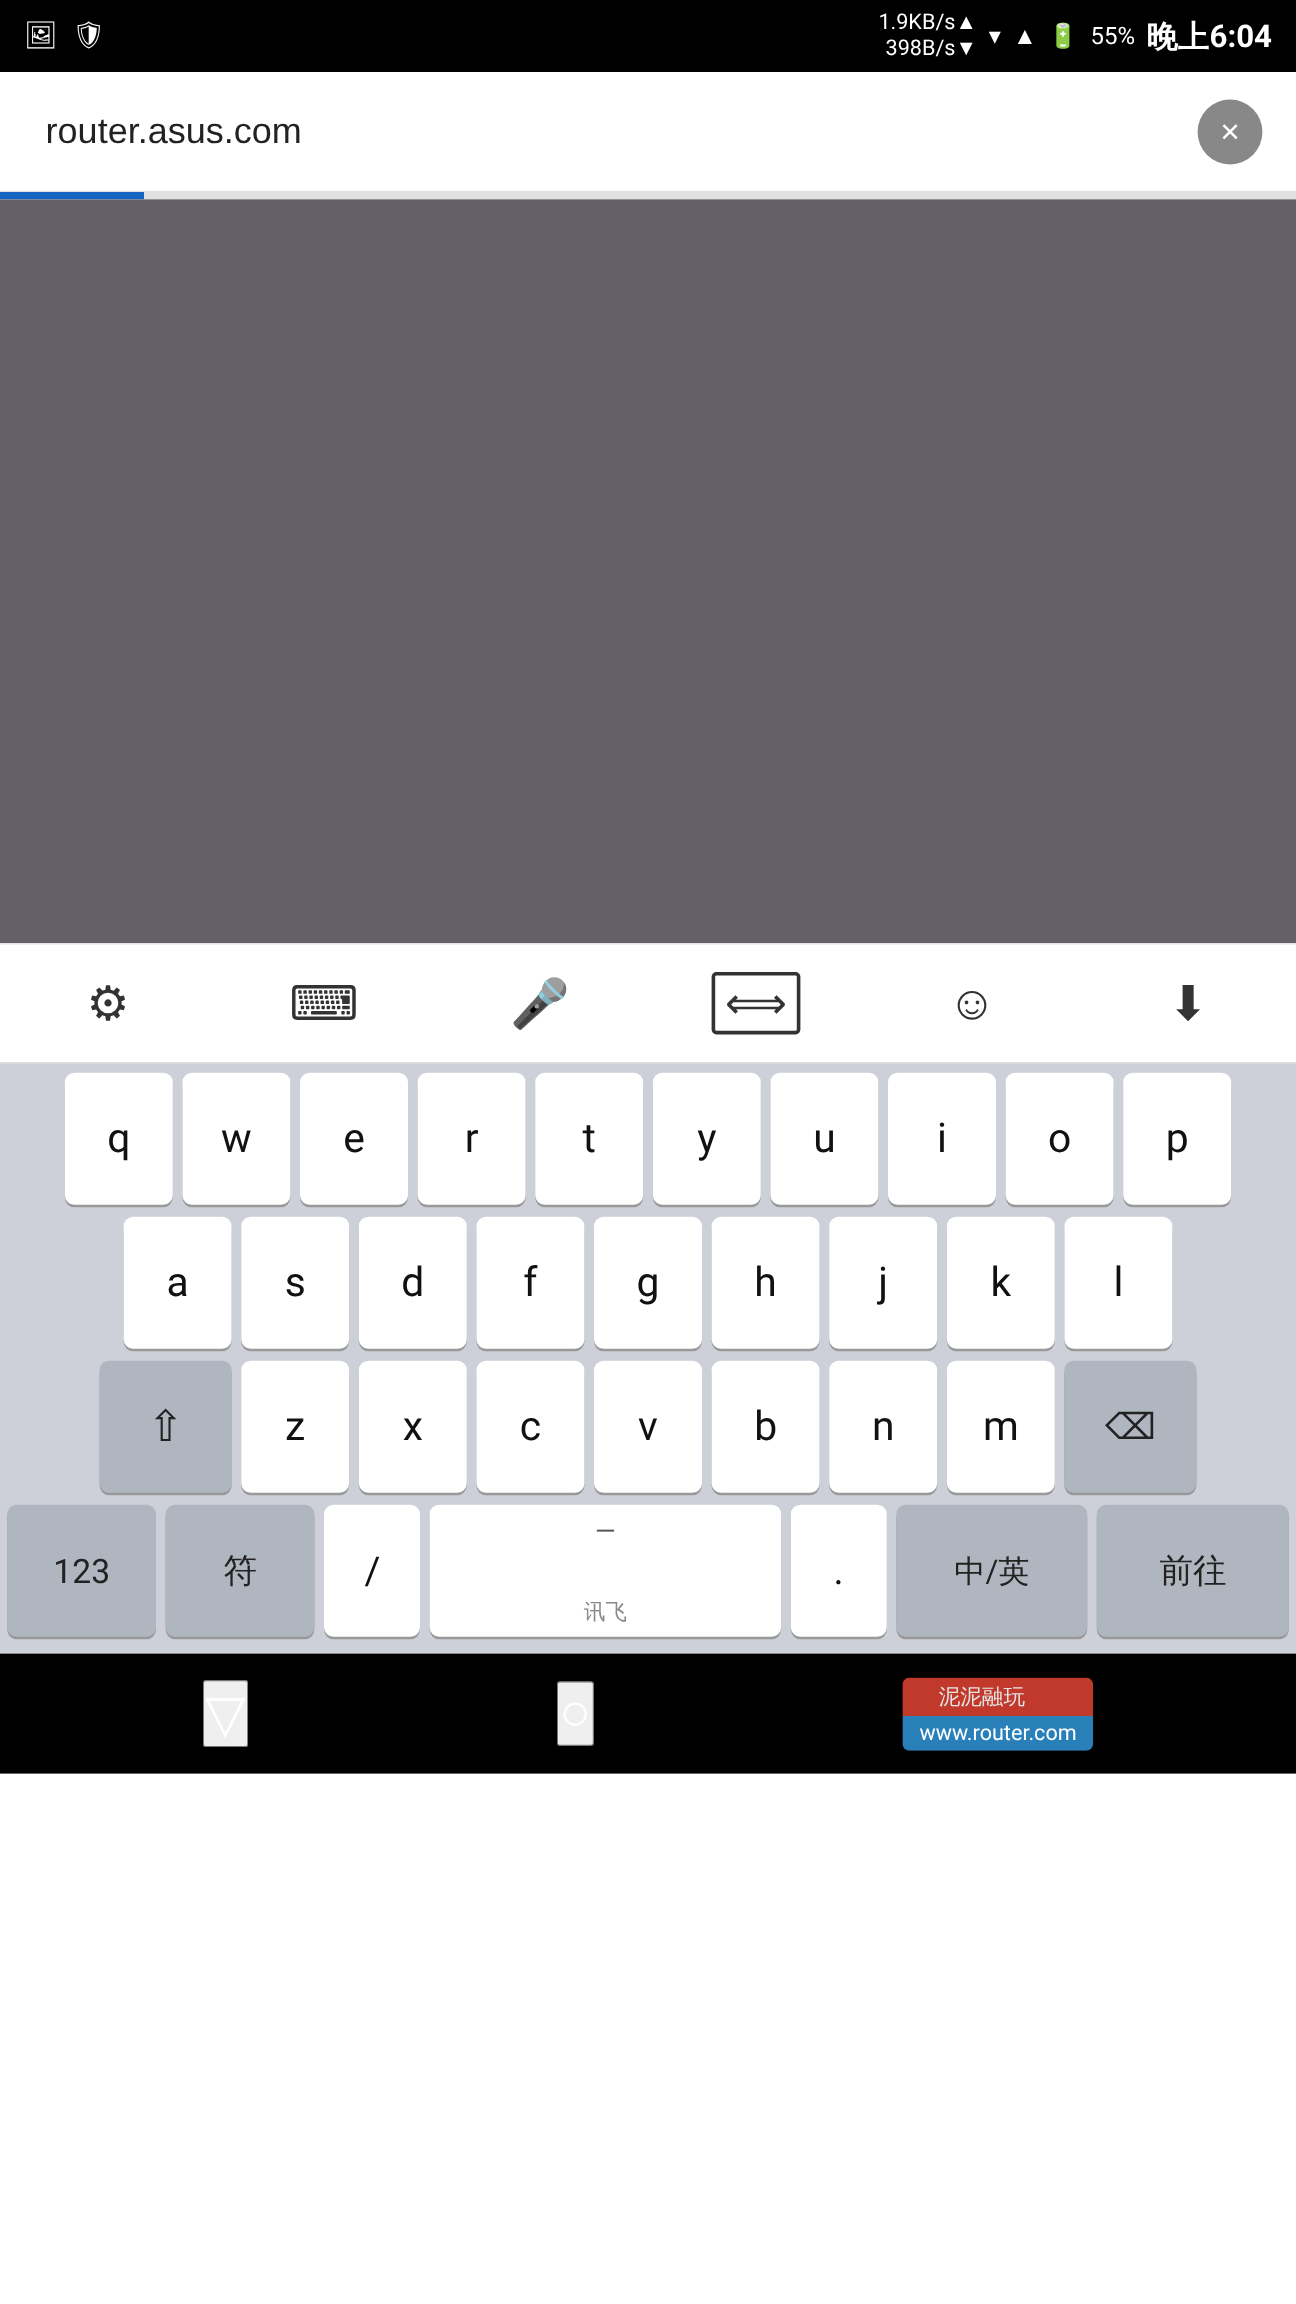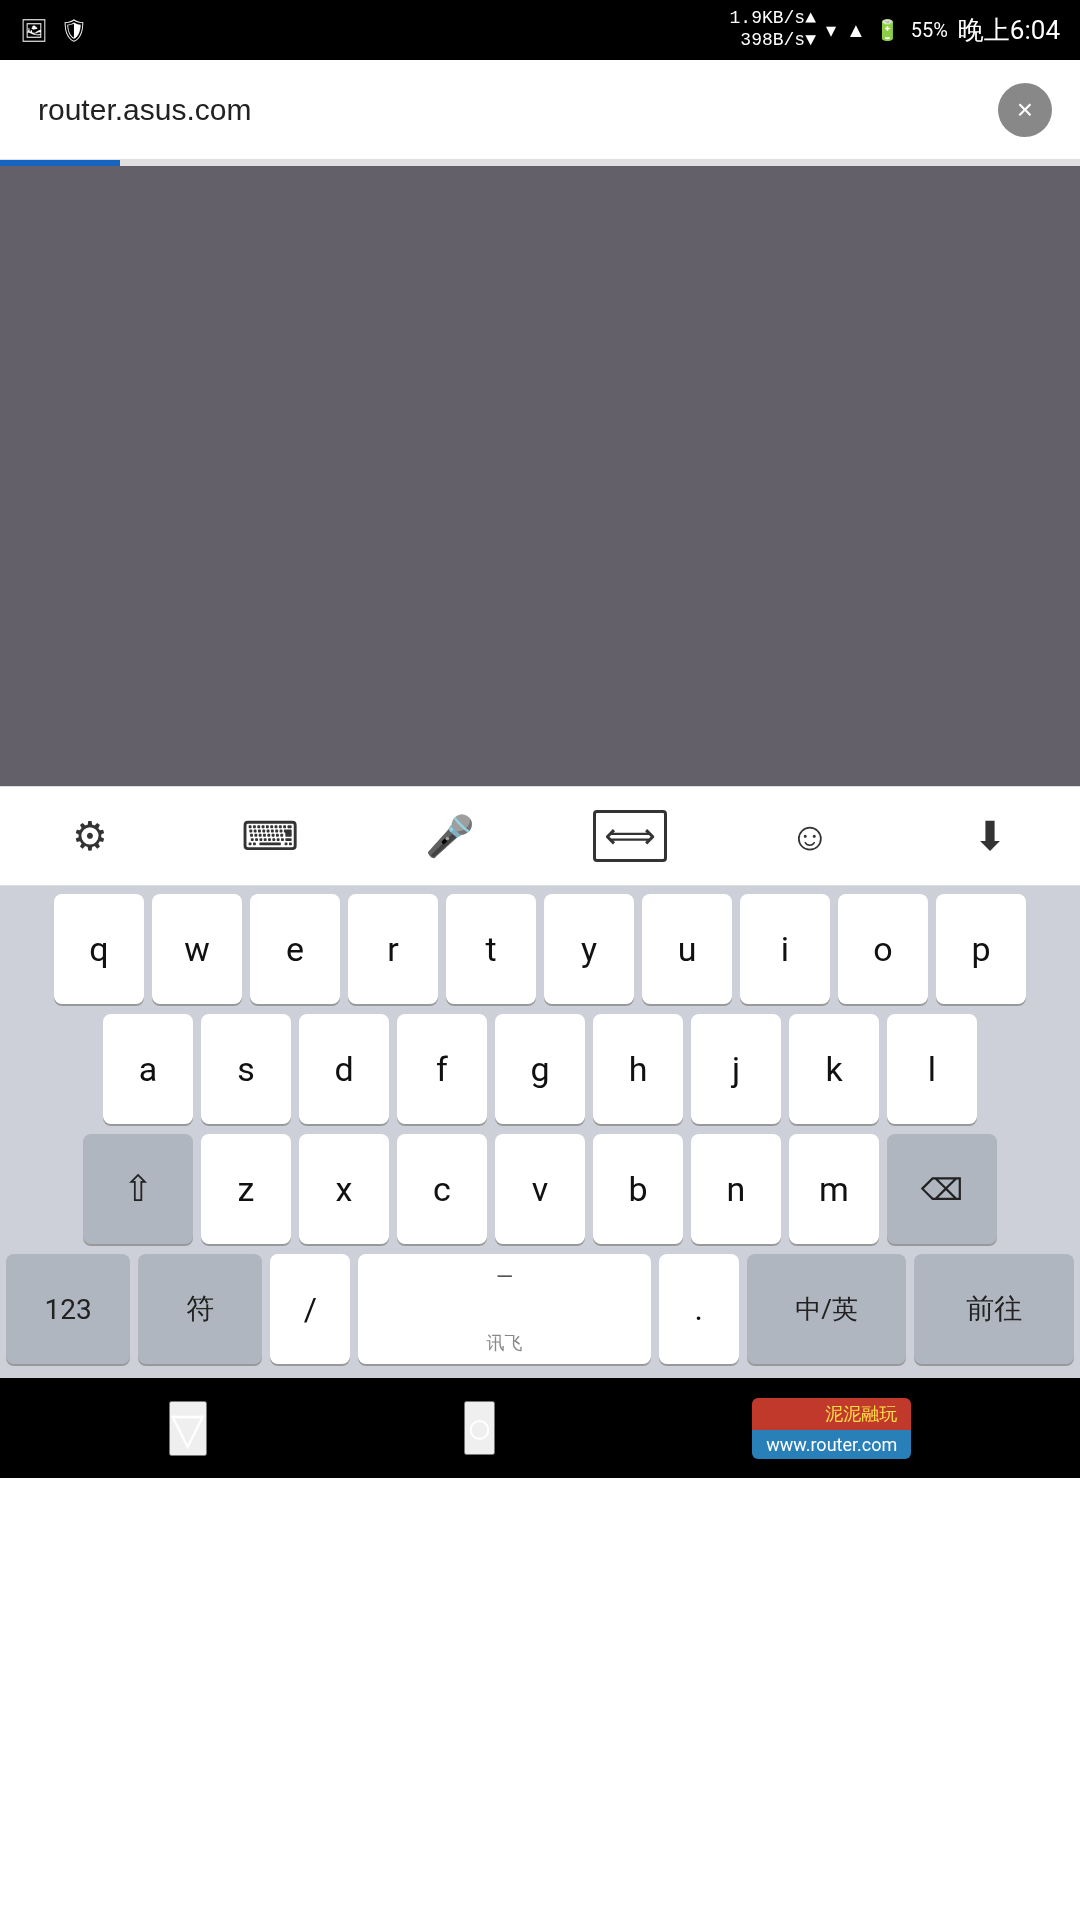--- a/index.html
+++ b/index.html
@@ -30,27 +30,26 @@
       margin-right: auto;
     }
     .status-right {
       display: flex;
       align-items: center;
       gap: 10px;
       font-size: 20px;
     }
     .status-time {
       font-size: 26px;
-      font-weight: normal;
+      font-weight: bold;
     }
     .status-network-speed {
       font-size: 18px;
       line-height: 1.2;
       text-align: right;
-      font-family: Liberation Mono, monospace;
     }
 
     
     #address-bar-container {
       width: 1080px;
       height: 100px;
       background: #fff;
       display: flex;
       align-items: center;
       padding: 0 28px;
@@ -372,18 +371,18 @@
 </div>
 
 <div id="nav-bar">
   <button class="nav-btn">
     <span>▽</span>
   </button>
   <button class="nav-btn">
     <span>○</span>
   </button>
   <div style="display:flex; flex-direction:column; align-items:center; border-radius:6px; overflow:hidden; font-size:18px;">
-    <div style="background:#c0392b; color:#fde047; padding:4px 14px; width:100%; text-align:right;">泥泥融玩</div>
+    <div style="background:#c0392b; color:#e5e5e5; padding:4px 30px; width:100%; text-align:left;">泥泥融玩</div>
     <div style="background:#2980b9; color:#fff; padding:4px 14px; width:100%; text-align:center;">www.router.com</div>
   </div>
 </div>
 
 <div id="it-text">iT</div>
 
 </body></html>

